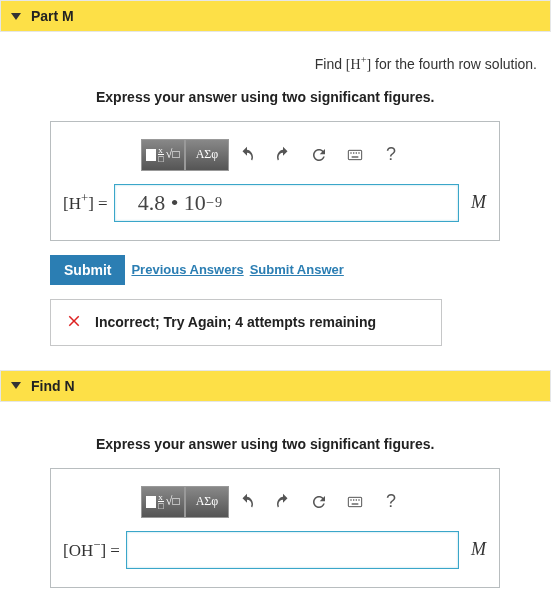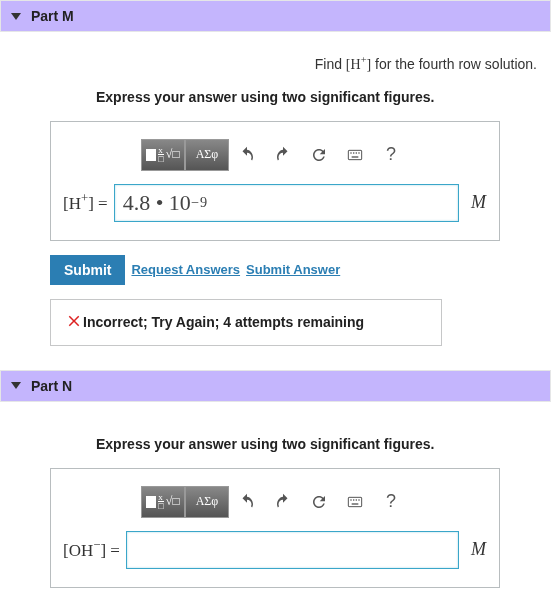--- a/index.html
+++ b/index.html
@@ -5,21 +5,21 @@
   * { box-sizing: border-box; }
   body {
     margin: 0;
     font-family: Arial, Helvetica, sans-serif;
     font-size: 14px;
     color: #333;
     background: #fff;
     width: 551px;
   }
   .part-header {
-    background: #c4b5fd;
+    background: #fde047;
     border: 1px solid #e5e6e7;
     padding: 7px 10px;
     display: flex;
     align-items: center;
     gap: 10px;
   }
   .part-header .tri {
     width: 0; height: 0;
     border-left: 5px solid transparent;
     border-right: 5px solid transparent;
@@ -84,21 +84,21 @@
     color: #333;
     white-space: nowrap;
   }
   .ans-input {
     flex: 1;
     height: 38px;
     border: 1px solid #3aa6c9;
     box-shadow: inset 0 0 2px rgba(58,166,201,.5);
     font-family: 'Times New Roman', serif;
     font-size: 22px;
-    padding: 2px 8px;
+    padding: 2px 23px;
     color: #444;
     position: relative;
     display:flex;
     align-items:center;
   }
   .unit {
     font-family: 'Times New Roman', serif;
     font-style: italic;
     font-size: 18px;
     color: #333;
@@ -125,21 +125,21 @@
     text-decoration: underline;
     font-weight: bold;
     font-size: 13px;
     cursor: pointer;
   }
   .feedback {
     border: 1px solid #c6c7c8;
     padding: 12px 14px;
     display: flex;
     align-items: center;
-    gap: 0;
+    gap: 12px;
     width: 392px;
   }
   .feedback .xicon svg { width: 18px; height: 18px; }
   .feedback .msg { font-weight: bold; color:#222; font-size:14px; }
   .tbtn.template { font-size:12px; gap:2px; }
   .tbtn.template .mini { display:inline-flex; flex-direction:column; line-height:8px; font-size:9px;}
   .val-exp { font-size: 0.65em; vertical-align: super; letter-spacing:1px; }
 </style>
 </head>
 <body>
@@ -197,37 +197,37 @@
       <div class="ans-input">
         <span>4.8 • 10</span>
           <span class="val-exp">−9</span>
       </div>
       <span class="unit">M</span>
     </div>
   </div>
 
   <div class="actions">
     <button class="submit">Submit</button>
-    <a class="link">Request Answers</a>
+    <a class="link">Previous Answers</a>
     <a class="link">Submit Answer</a>
   </div>
 
   <div class="feedback">
     <span class="xicon">
       <svg viewBox="0 0 24 24">
           <path fill="#d22" d="M19 6.4 17.6 5 12 10.6 6.4 5 5 6.4 10.6 12 5 17.6 6.4 19 12 13.4 17.6 19 19 17.6 13.4 12z"></path>
         </svg>
     </span>
     <span class="msg">Incorrect; Try Again; 4 attempts remaining</span>
   </div>
 </div>
 
 <div class="part-header" style="margin-top:10px;">
   <div class="tri"></div>
-  <div class="title">Part N</div>
+  <div class="title">Find N</div>
 </div>
 <div class="part-body">
   <div class="inst">Express your answer using two significant figures.</div>
 
   <div class="answer-box">
     <div class="toolbar">
       <div class="tbtn template">
         <span style="background:#fff;color:#555;width:10px;height:12px;display:inline-block;"></span>
         <span class="mini">
             <span>x</span>

